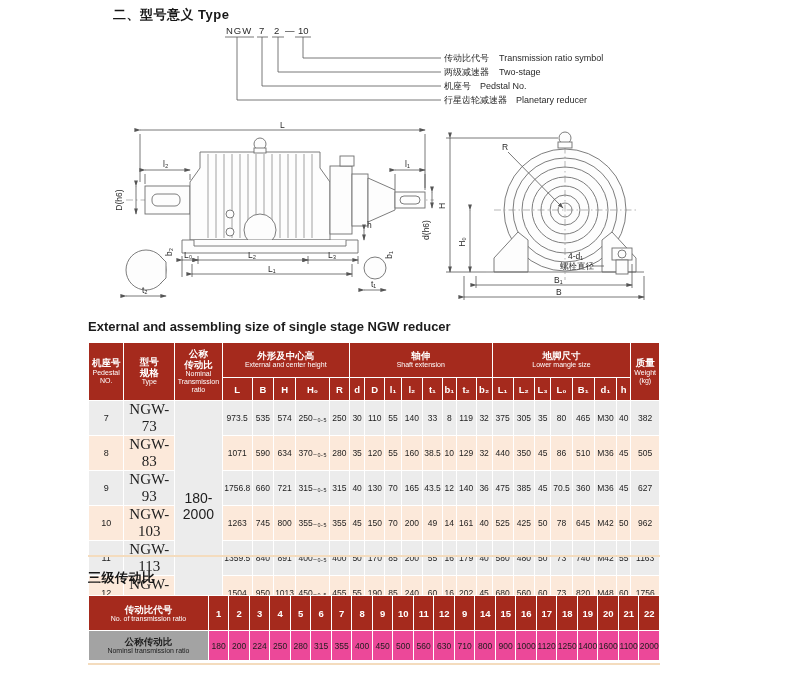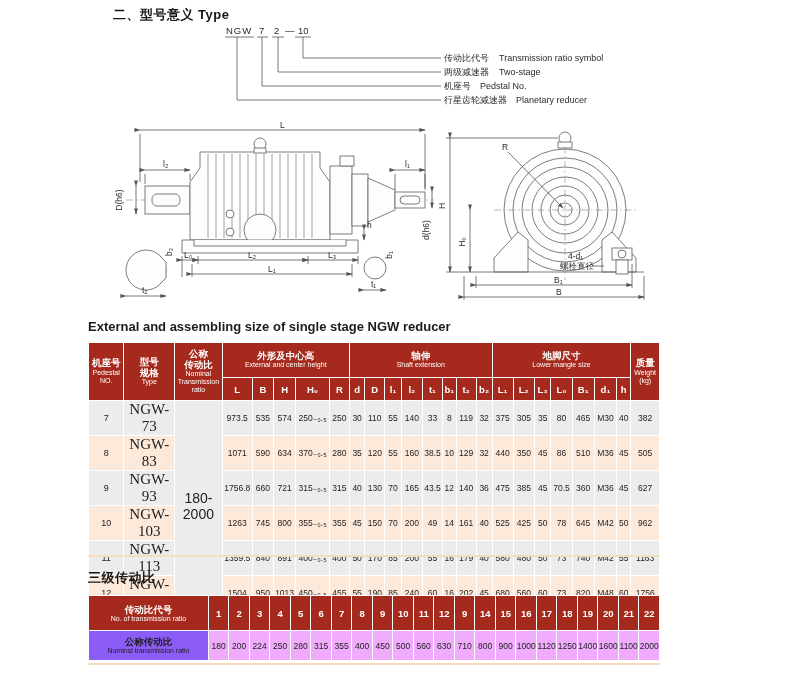--- a/index.html
+++ b/index.html
@@ -26,24 +26,24 @@
   .size-table tbody td{height:24.5px;color:#1d1d1d;}
   .size-table tbody tr.gray td{background:#ececec;}
   .size-table tbody tr.peach td{background:#fce9da;}
   .size-table tbody td.cratio{background:#e9e9e9;font-size:14px;margin-left:10px;}
   .size-table tbody td.ctype{font-size:15px;font-family:Liberation Serif, serif;}
   .size-table tbody td.cno{font-size:9px;}
   
   .ratio-table{position:absolute;left:88px;top:595px;width:572px;table-layout:fixed;font-size:8.5px;}
   .ratio-table th,.ratio-table td{border:1.5px solid #fff;text-align:center;vertical-align:middle;padding:0;overflow:hidden;}
   .ratio-table tr.codes th{background:var(--maroon);color:#fff;font-size:9.5px;font-weight:bold;height:34px;}
-  .ratio-table tr.vals td,.ratio-table tr.vals th{height:29px;background:#f0abfc;color:#1d1d1d;font-weight:normal;}
+  .ratio-table tr.vals td,.ratio-table tr.vals th{height:29px;background:#ec4899;color:#1d1d1d;font-weight:normal;}
   .ratio-table th.rlabel .zh{font-size:9.5px;font-weight:bold;line-height:11px;}
   .ratio-table th.rlabel .en{font-size:7px;font-weight:normal;line-height:8px;}
-  .ratio-table tr.vals th.rlabel{background:#8b5cf6;}
+  .ratio-table tr.vals th.rlabel{background:#a3a3a3;}
   .ratio-table tr.vals td{font-size:8.5px;}
   .strip{position:absolute;height:2px;background:#f4dcbe;}
 </style>
 </head>
 <body>
 
 <div class="page">
 
   <div class="abs sec-title" style="left:113px;top:6px;">二、型号意义  Type</div>
 

